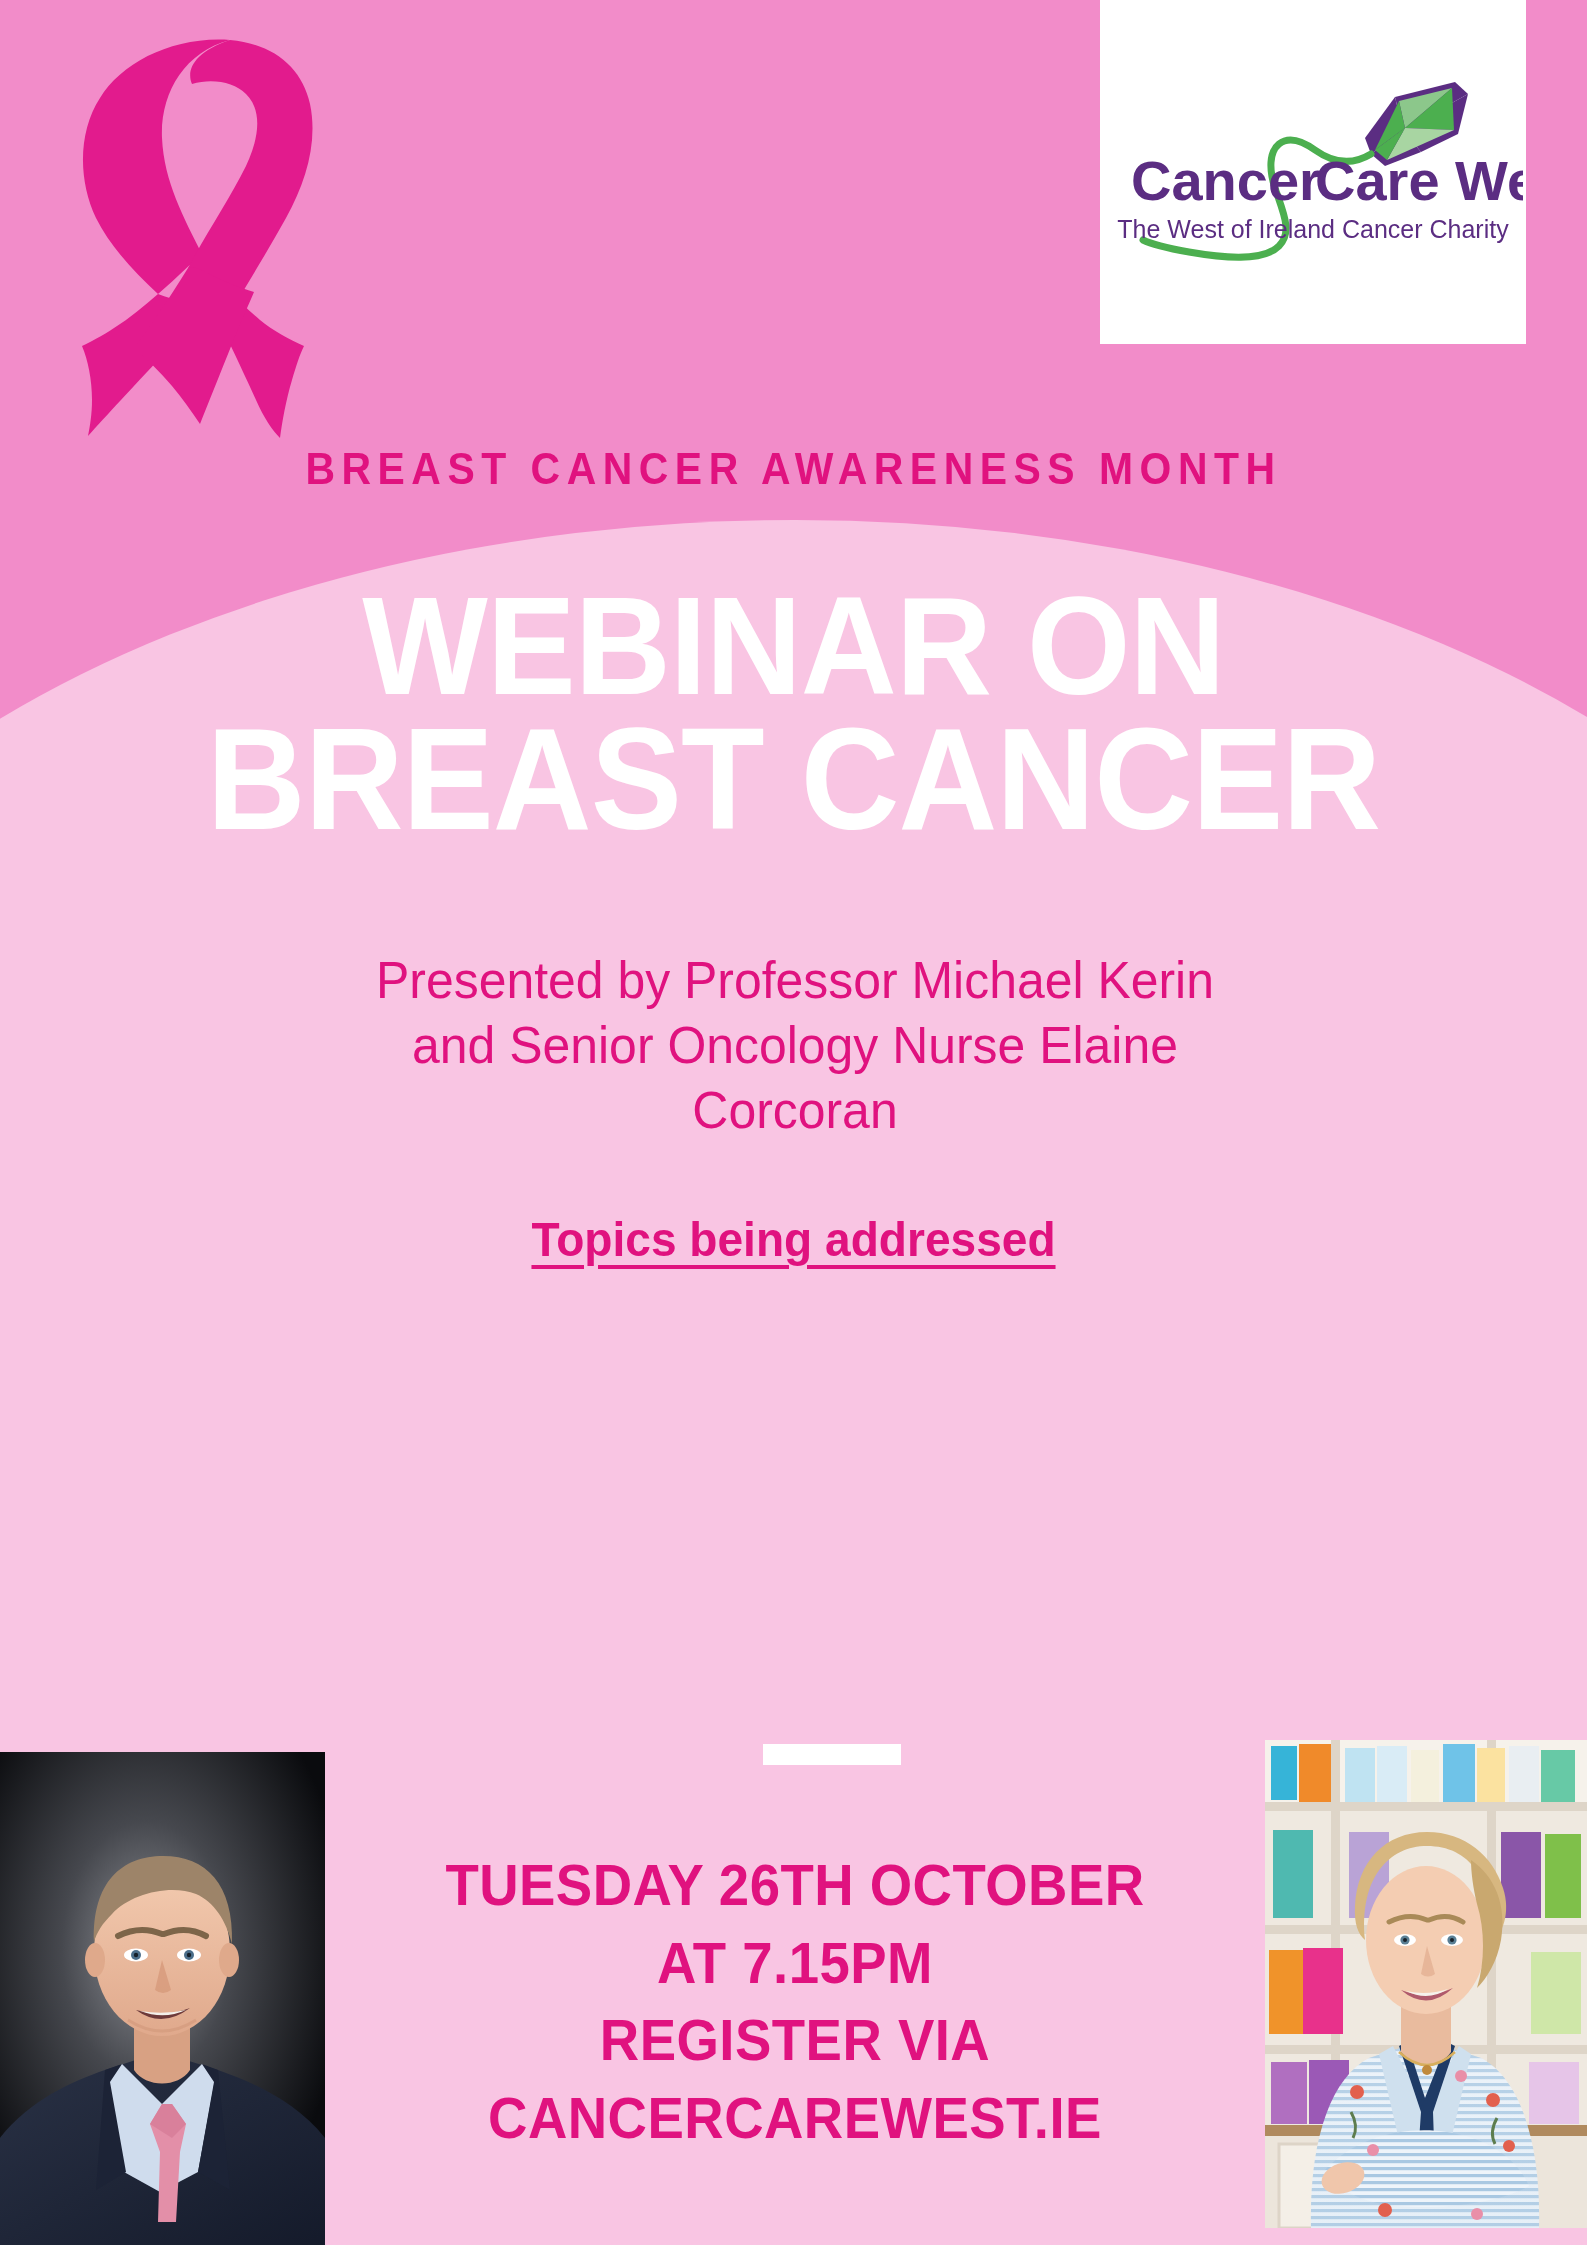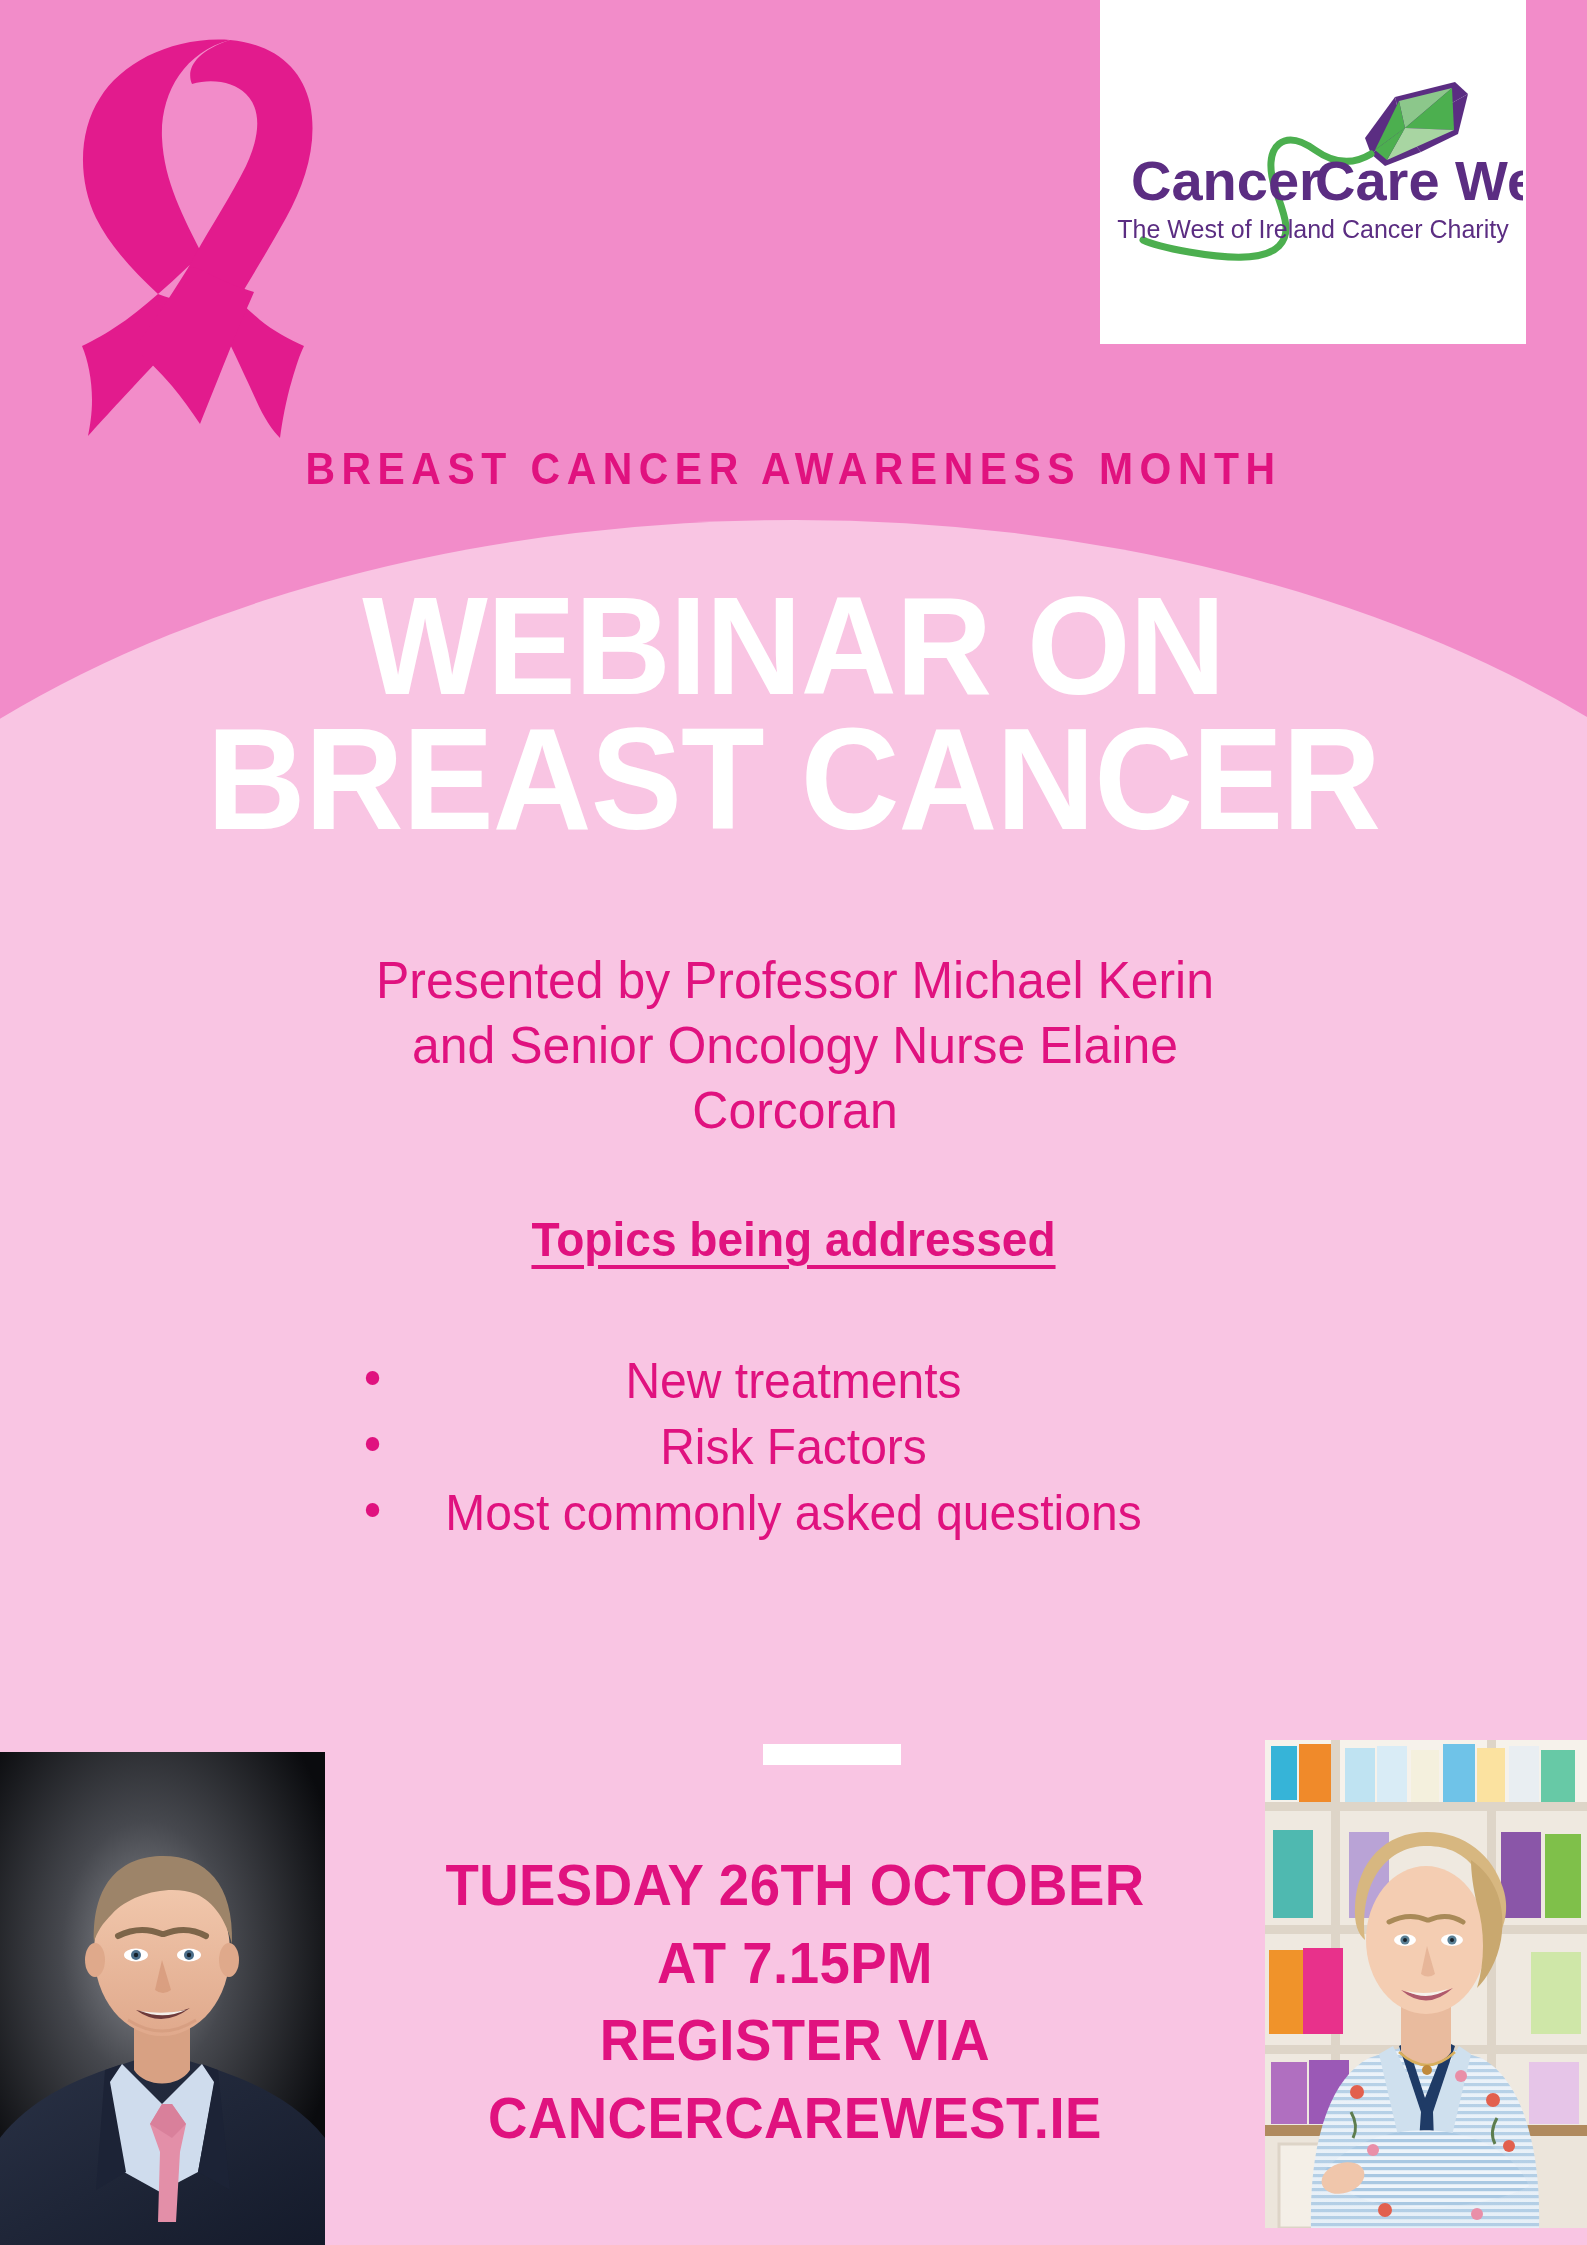--- a/index.html
+++ b/index.html
@@ -286,34 +286,20 @@
     <div class="line1">WEBINAR ON</div>
     <div class="line2">BREAST CANCER</div>
   </div>
 
   <div class="presenters">Presented by Professor Michael Kerin and Senior Oncology Nurse Elaine Corcoran</div>
 
   <div class="topics-heading">
     <span>Topics being addressed</span>
   </div>
 
-  <ul class="topics-list">
-    <li>
-      <span class="bullet"></span>
-      <span>New treatments</span>
-    </li>
-    <li>
-      <span class="bullet"></span>
-      <span>Risk Factors</span>
-    </li>
-    <li>
-      <span class="bullet"></span>
-      <span>Most commonly asked questions</span>
-    </li>
-  </ul>
 
   <div class="divider-bar"></div>
 
   <div class="event-info">
     <div>TUESDAY 26TH OCTOBER</div>
     <div>AT 7.15PM</div>
     <div>REGISTER VIA</div>
     <div>CANCERCAREWEST.IE</div>
   </div>
 

